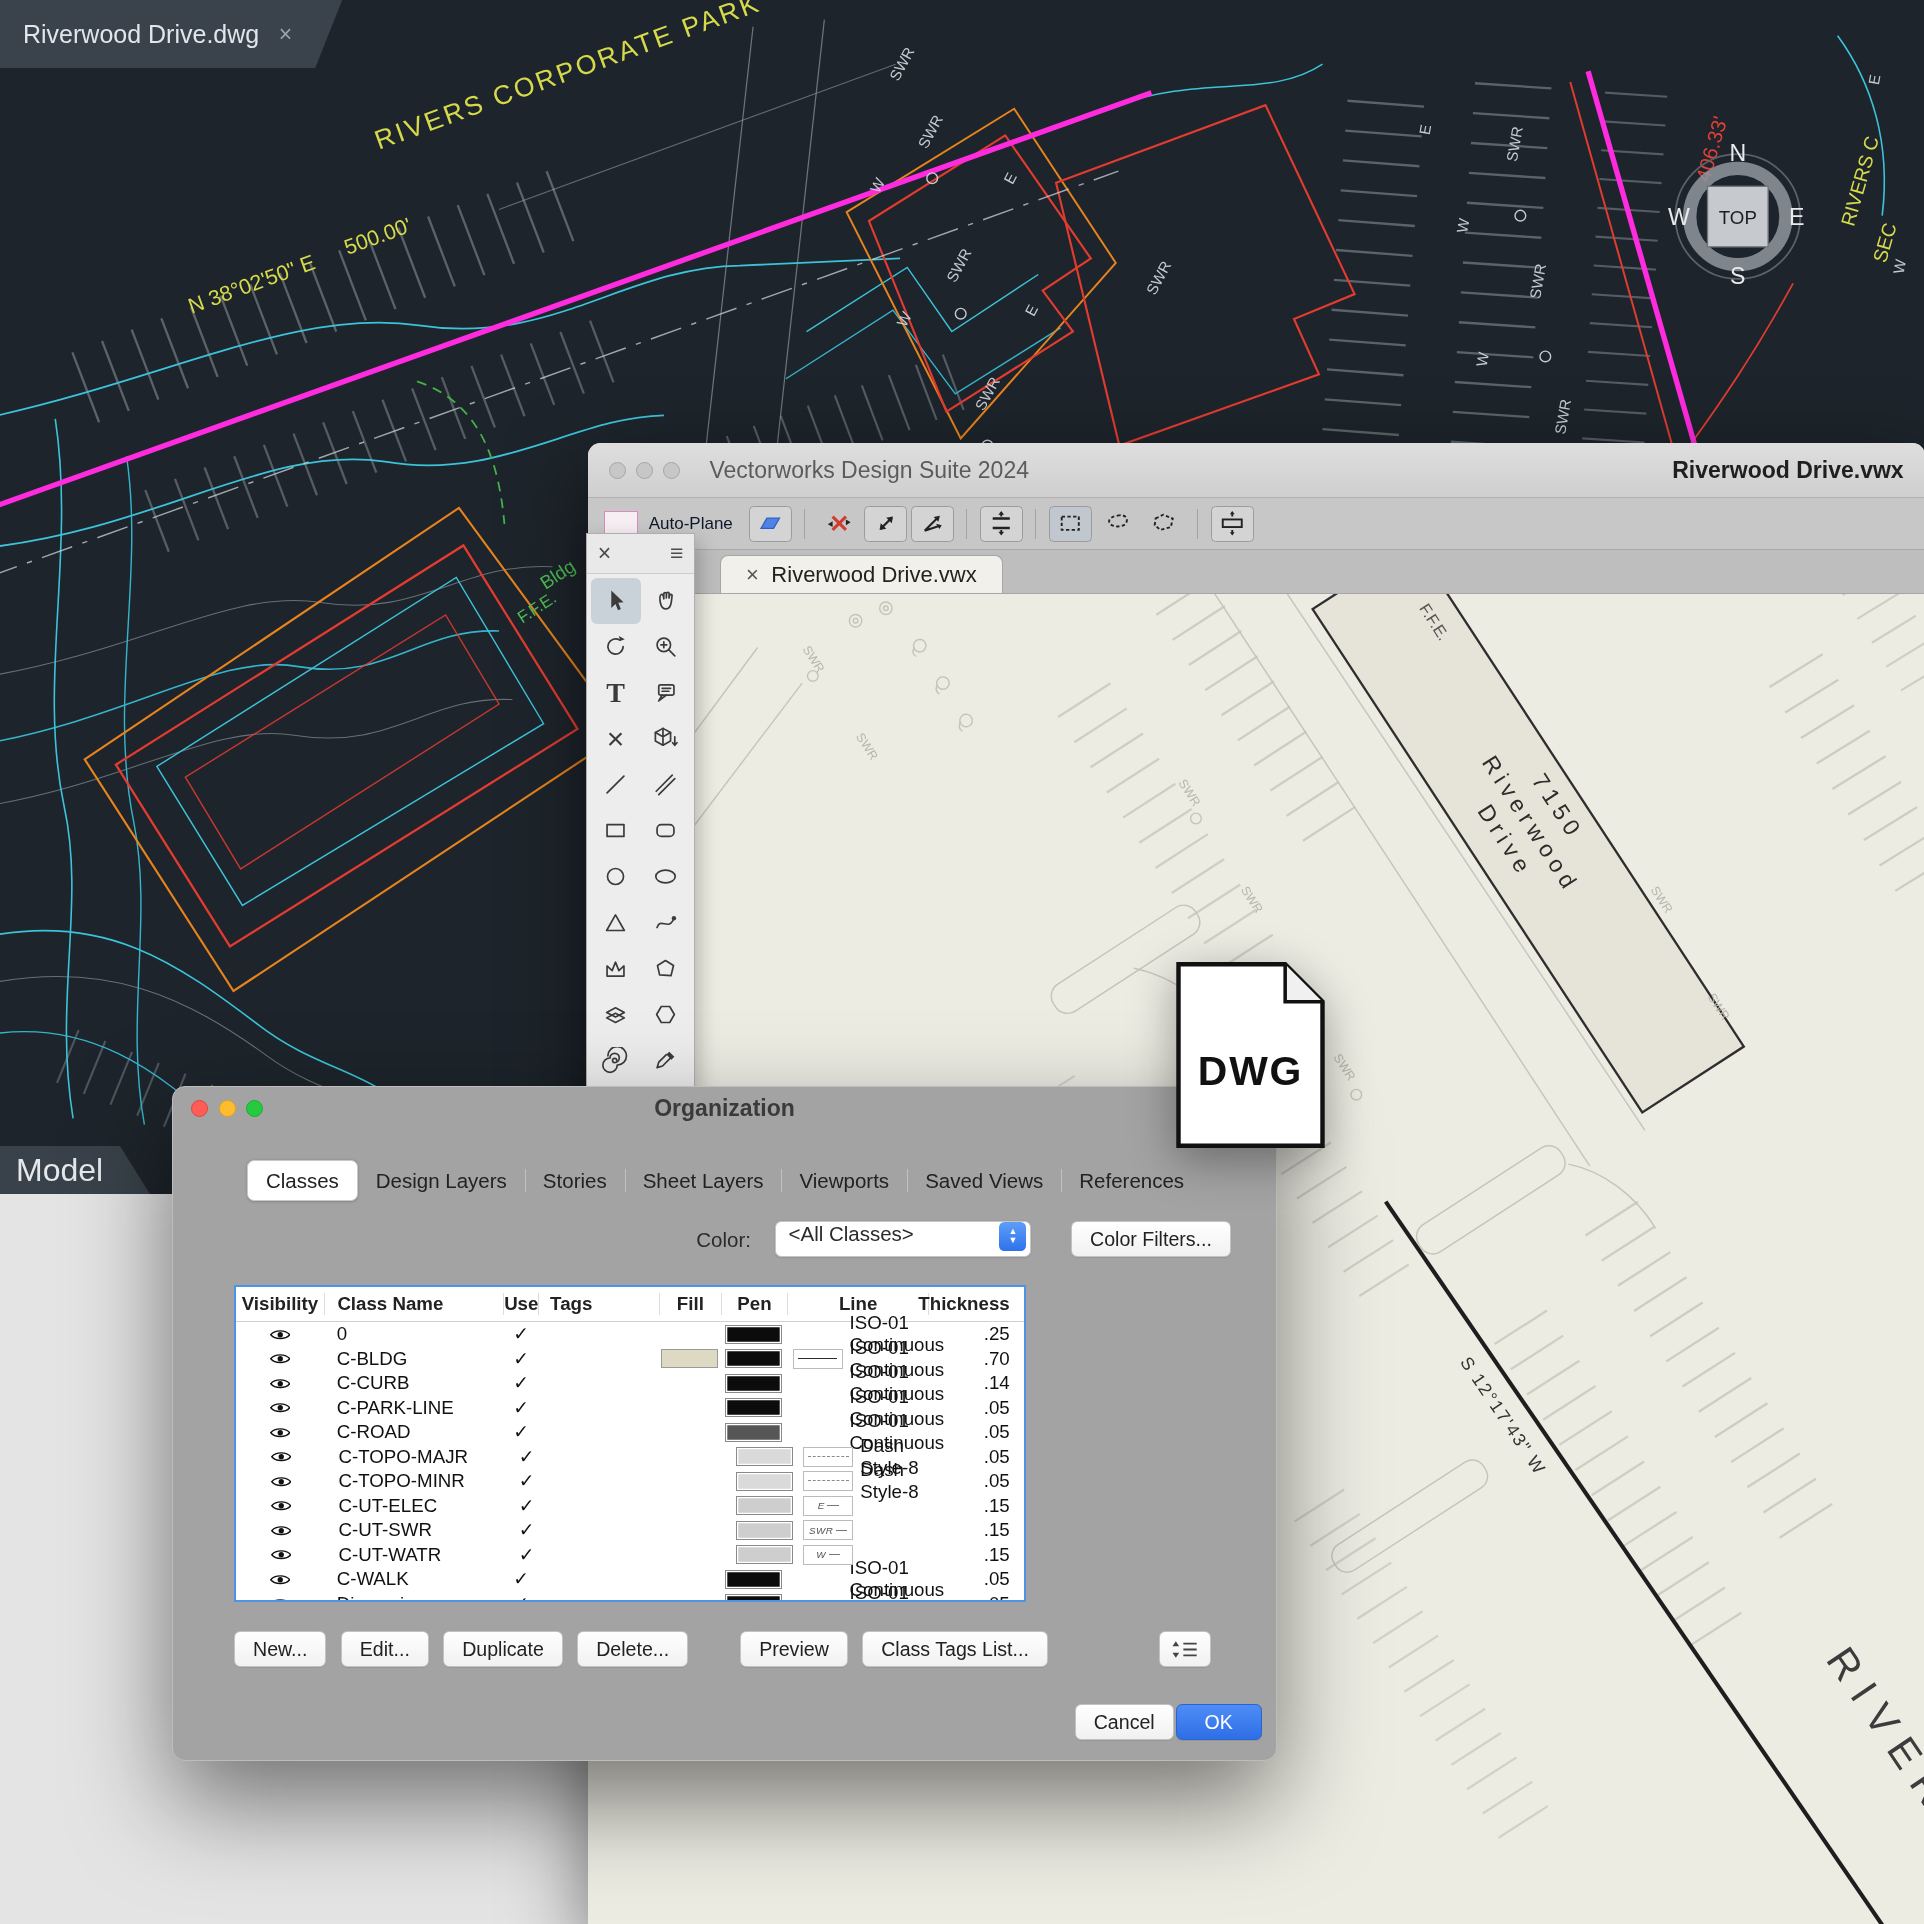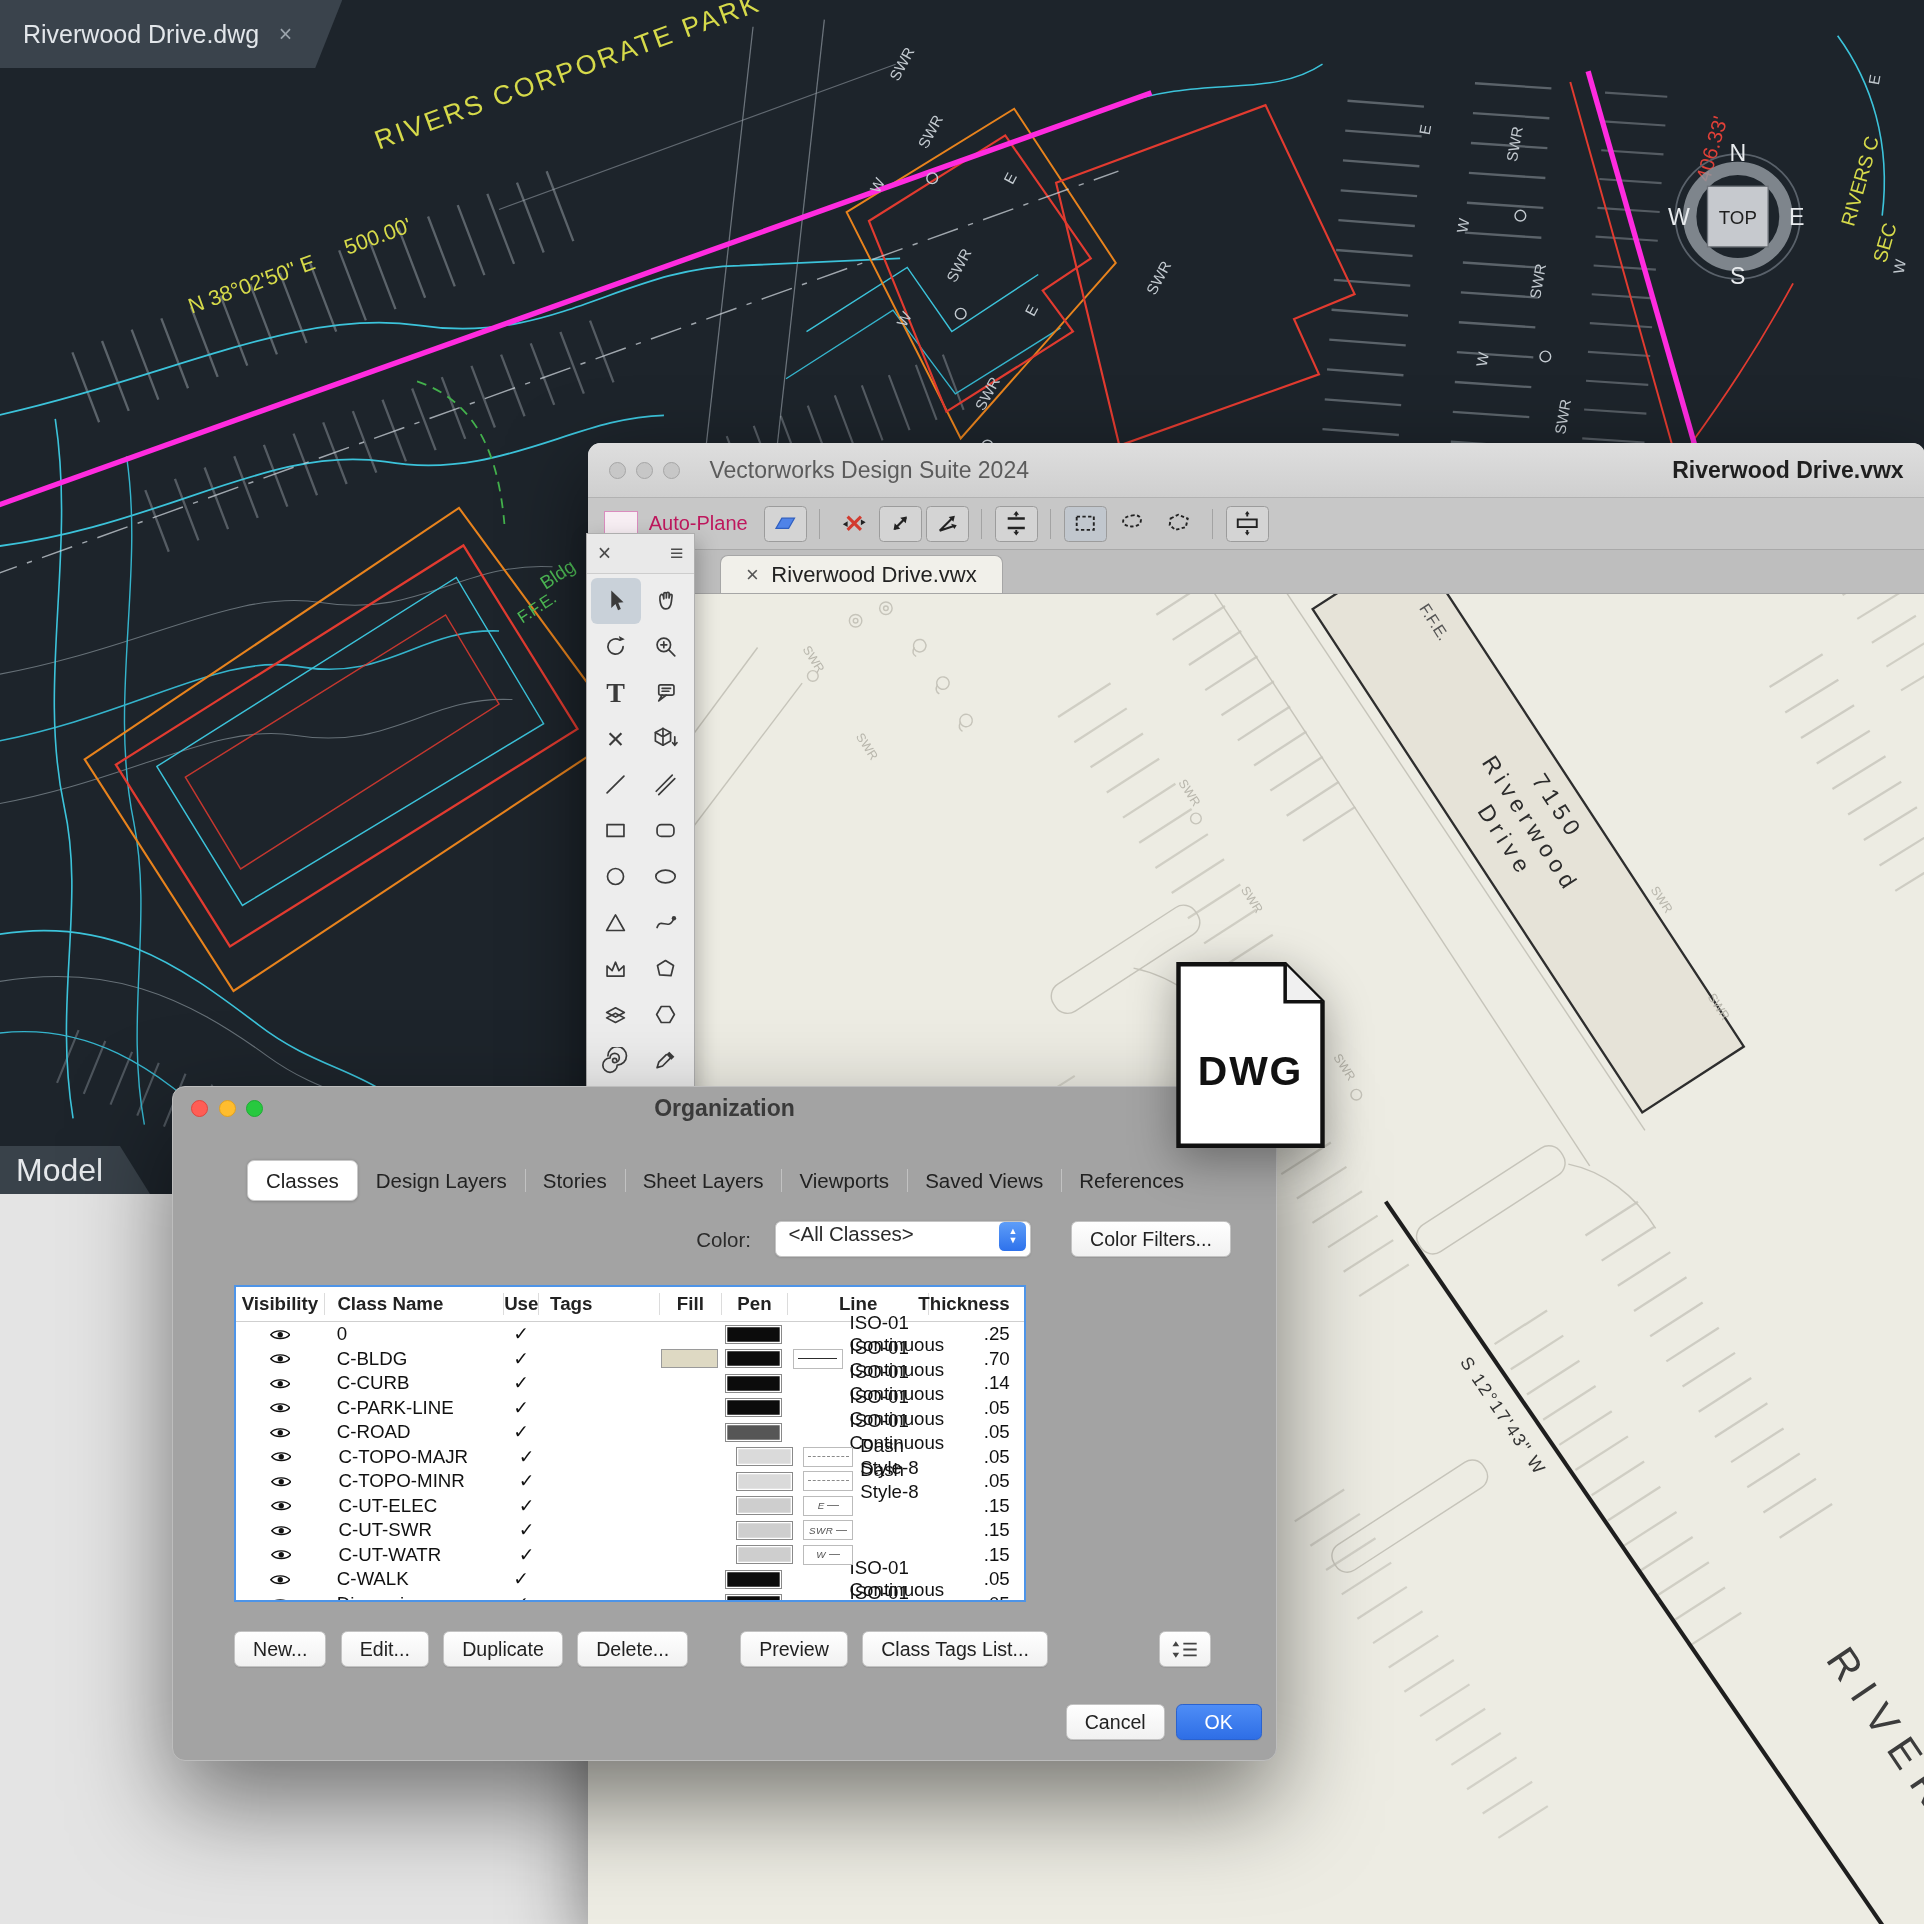--- a/index.html
+++ b/index.html
@@ -22,21 +22,21 @@
   #vw-window{position:absolute;left:588px;top:443px;width:1337px;height:1482px;z-index:2;
              border-radius:12.5px 12.5px 0 0;box-shadow:0 27px 80px rgba(0,0,0,.5);background:#c9c9c9;}
   .vw-titlebar{height:55px;border-radius:12.5px 12.5px 0 0;background:linear-gradient(#dedede,#cfcfcf);
                border-bottom:0.9px solid #b2b2b2;display:flex;align-items:center;padding:0 21.4px;box-sizing:border-box;}
   .vw-light{width:15px;height:15px;border-radius:50%;background:#c7c7c7;border:0.9px solid #a6a6a6;margin-right:9.8px;}
   .vw-title{color:#5c5c5c;font-size:23px;margin-left:19.6px;}
   .vw-doc{margin-left:auto;color:#1f1f1f;font-weight:bold;font-size:23px;}
   .vw-toolbar{height:52px;background:#c7c7c7;border-bottom:0.9px solid #a9a9a9;display:flex;align-items:center;
               padding:0 16px;box-sizing:border-box;}
   .tb-swatch{width:32px;height:23px;background:#f7eef3;border:1.8px solid #da8cbe;}
-  .tb-label{color:#be185d;font-size:20px;margin:0 14.3px 0 10.7px;}
+  .tb-label{color:#0f172a;font-size:17px;margin:0 14.3px 0 10.7px;}
   .tb-btn{width:43px;height:36px;display:flex;align-items:center;justify-content:center;background:transparent;
           border:none;padding:2.7px;margin:0 1.8px;}
   .tb-btn svg{width:28.5px;height:28.5px;}
   .tb-btn.boxed{background:#d4d4d4;border:0.9px solid #9c9c9c;border-radius:4.5px;}
   .tb-btn.pressed{background:#c1c7ce;}
   .tb-div{width:0.9px;height:30px;background:#a3a3a3;margin:0 10.7px;}
   .vw-tabbar{height:44px;background:#bebebe;display:flex;align-items:flex-end;padding-left:132px;
              border-bottom:0.9px solid #a6a6a6;box-sizing:border-box;}
   .vw-tab{background:#f1f0ea;height:37px;border-radius:8px 8px 0 0;padding:0 25px;display:flex;gap:12.5px;
           align-items:center;font-size:22px;color:#222;border:0.9px solid #a6a6a6;border-bottom:none;}
@@ -110,21 +110,21 @@
   .linesample.none{visibility:hidden;}
   .linesample.solid::after{content:"";position:absolute;left:4.5px;right:4.5px;top:8px;border-top:1.8px solid #2c2c2c;}
   .linesample.dash::after{content:"";position:absolute;left:3.6px;right:3.6px;top:8px;border-top:1.8px dashed #8a8a8a;}
   .linesample .lbl-t{font-size:9.8px;color:#555;letter-spacing:0.4px;}
   .linesample.lbl::after{content:"";width:11.6px;border-top:1.3px solid #777;margin-left:2.7px;}
   .linetext{font-style:normal;font-size:18.7px;}
   .org-actions{position:absolute;left:61px;right:53px;top:544px;display:flex;align-items:center;}
   .grp{display:flex;gap:14.3px;}
   .grp.mid{margin-left:52px;}
   #class-detail-btn{margin-left:auto;margin-right:12.5px;width:52px;display:flex;align-items:center;justify-content:center;padding:0;}
-  .org-confirm{position:absolute;right:14.3px;top:617px;display:flex;gap:11px;}
+  .org-confirm{position:absolute;right:14.3px;top:617px;display:flex;gap:2px;}
   .dlg-btn.wide{min-width:96px;}
   .dlg-btn.primary{min-width:86px;background:linear-gradient(#4e8df6,#2e6ee6);border-color:#2a62cf;color:#fff;}
 </style>
 </head>
 <body>
 
 <div id="stage">
 
   <div id="cad-panel">
     <svg id="cad-svg" viewBox="0 0 2160 1340">

